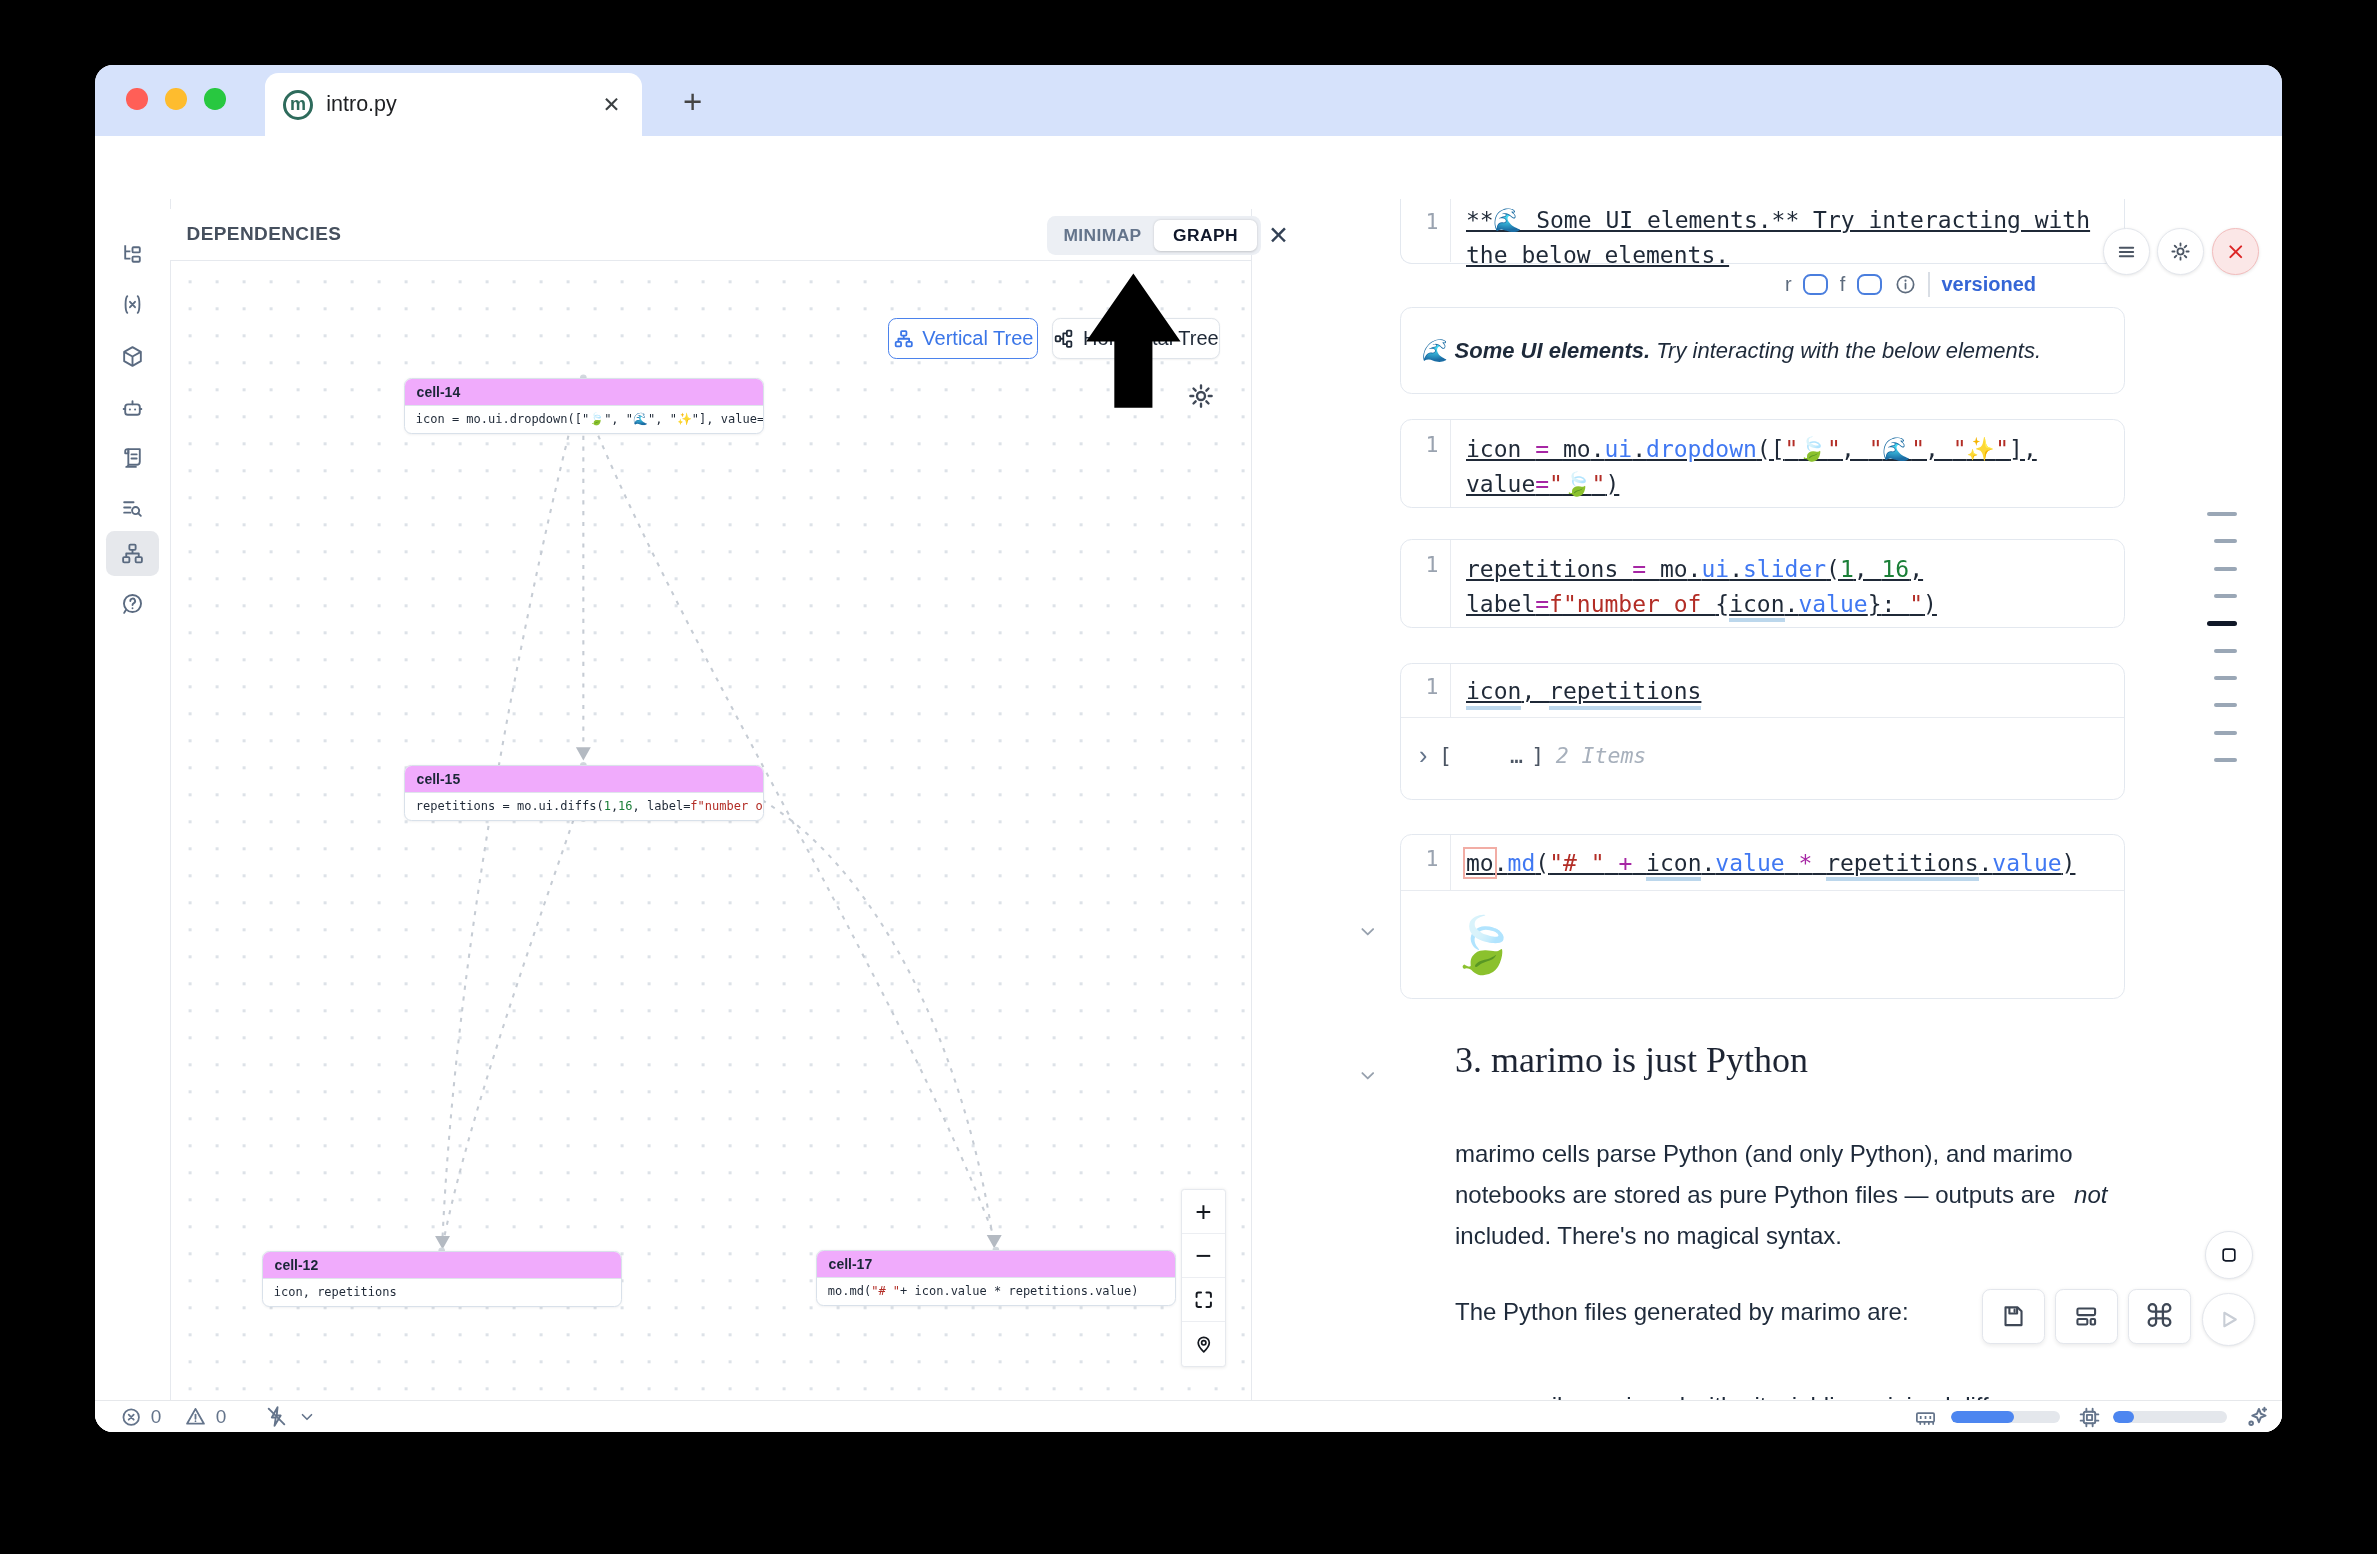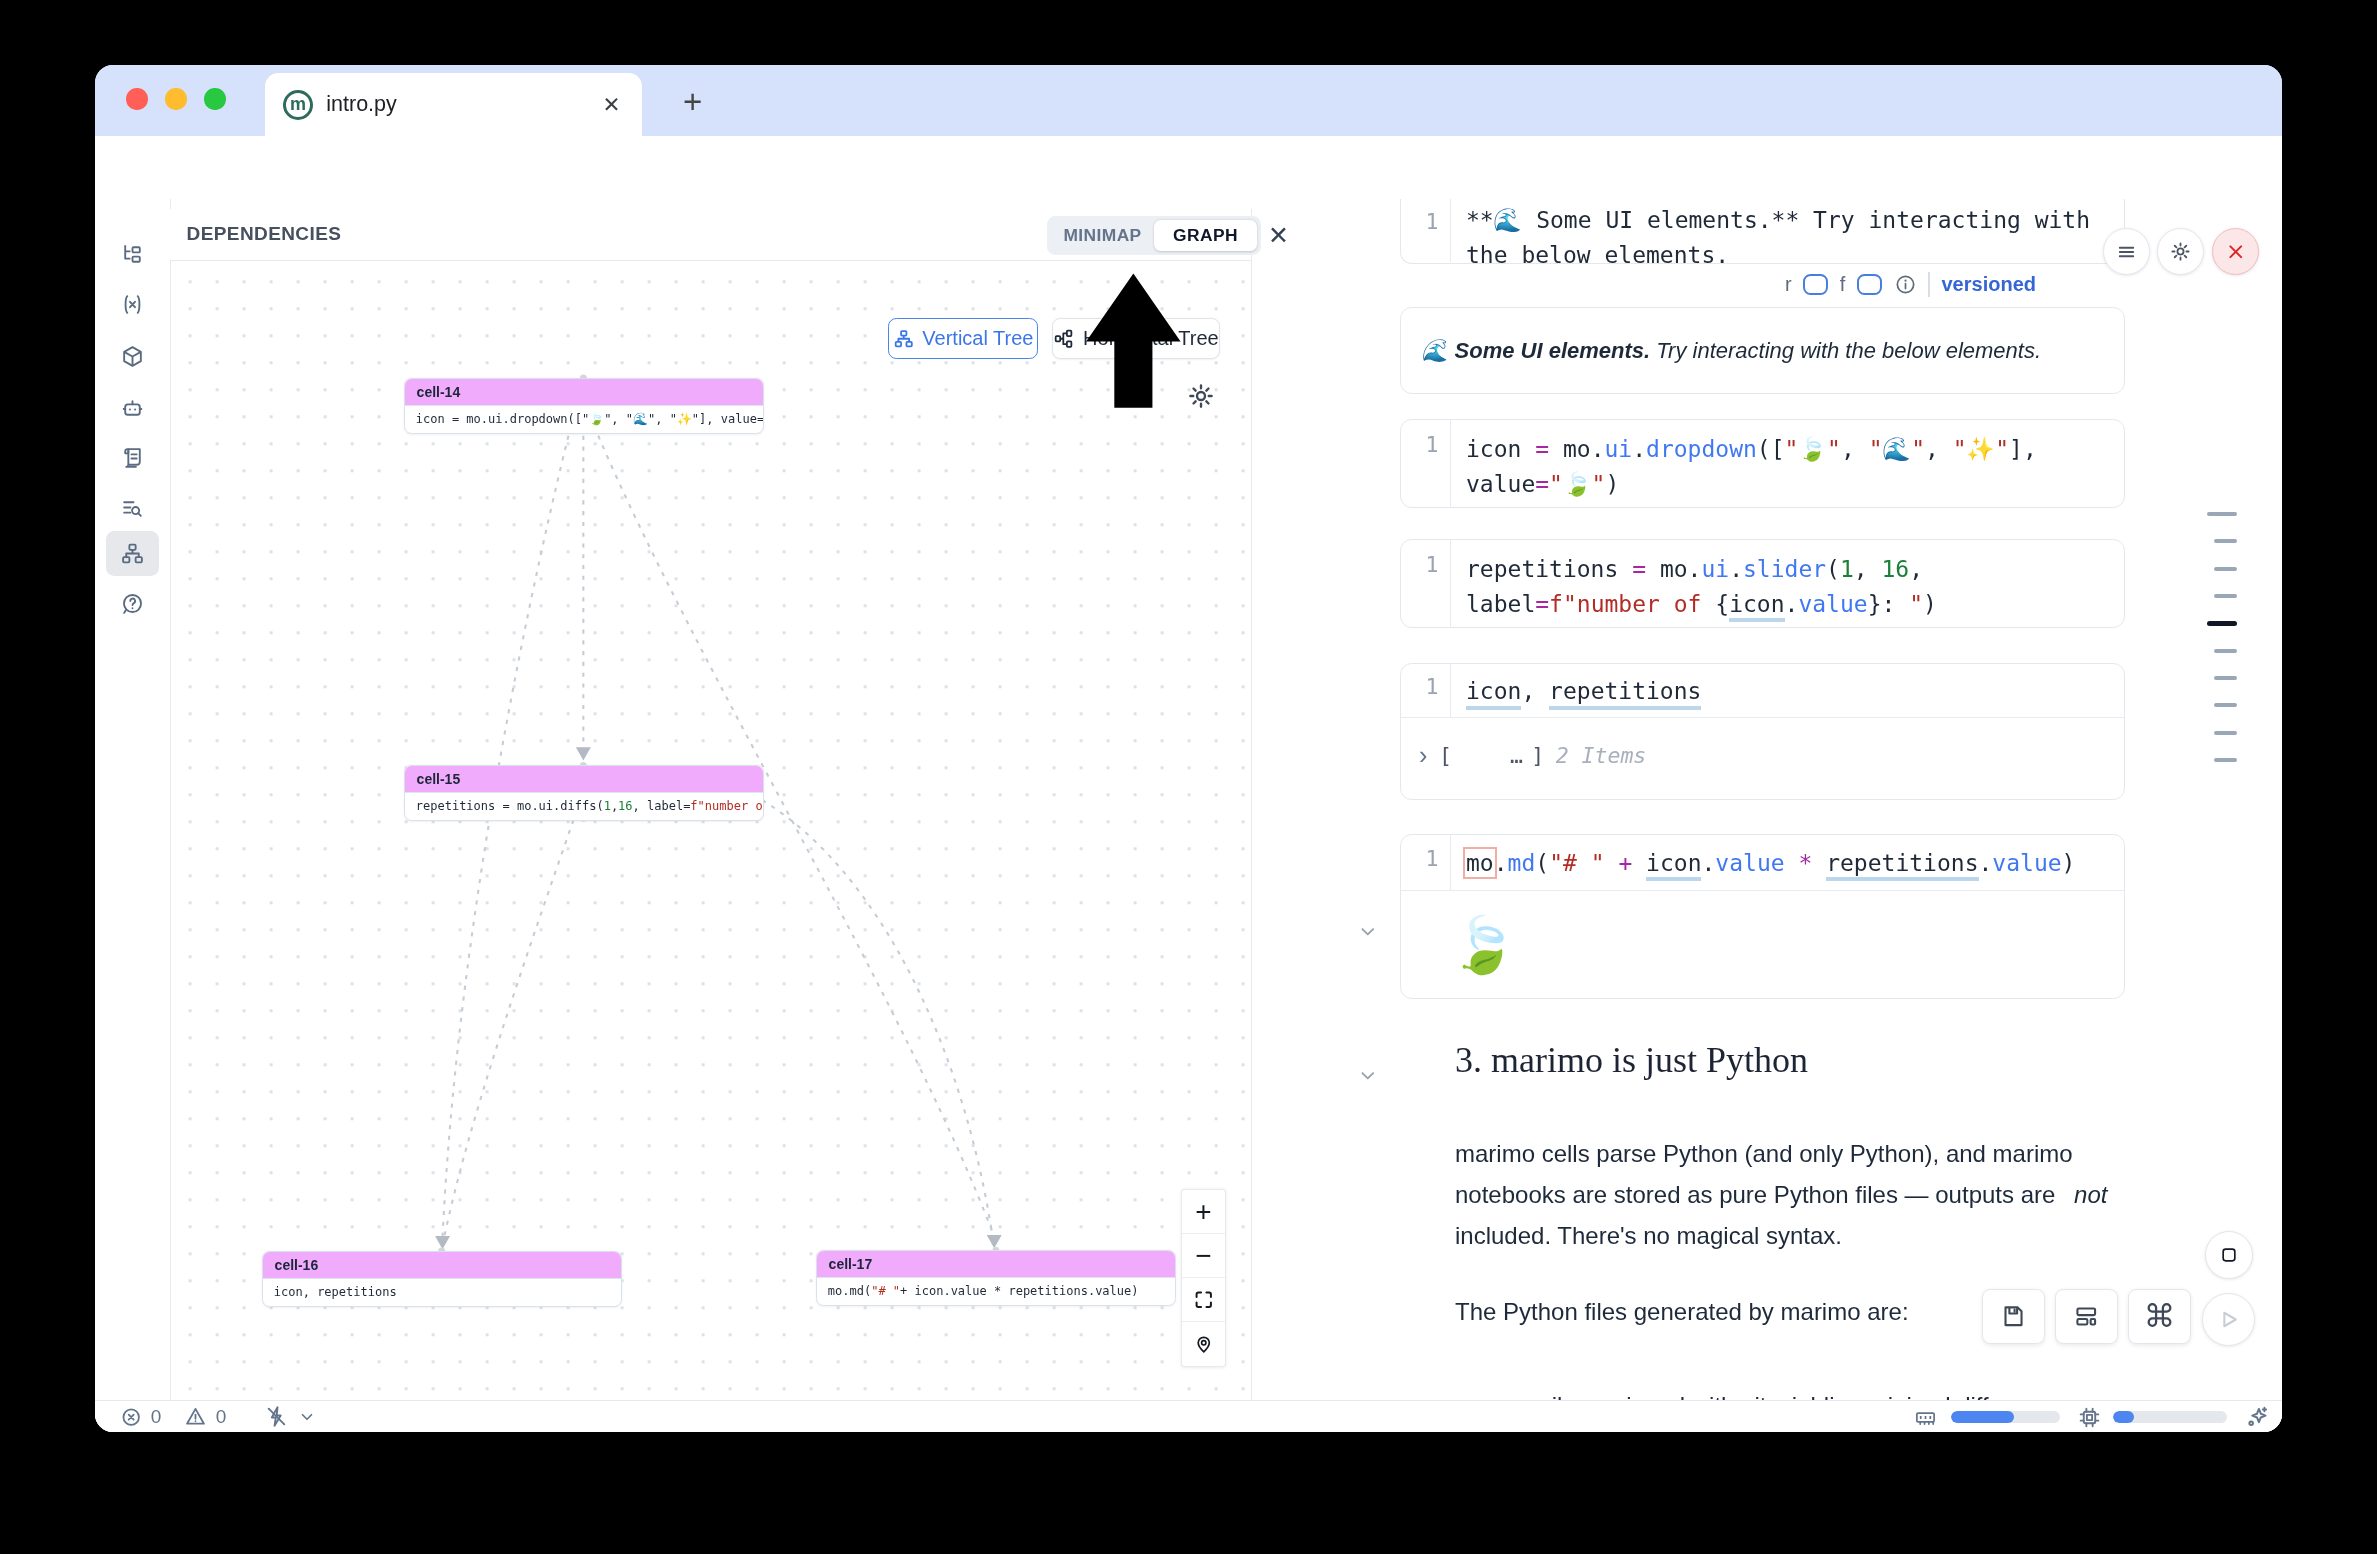--- a/index.html
+++ b/index.html
@@ -53,21 +53,21 @@
   .gnbody{height:26.5px;display:flex;align-items:center;padding:0 10.8px;font-family:"DejaVu Sans Mono",monospace;font-size:12px;color:#3a4656;white-space:nowrap;overflow:hidden;}
 
   .zctl{position:absolute;left:1011px;top:929px;width:43px;background:#fff;border:0.8px solid #e6e9ee;border-radius:3.3px;box-shadow:0 0.8px 3.3px rgba(0,0,0,.08);}
   .zbtn{width:43px;height:44px;display:flex;align-items:center;justify-content:center;border-bottom:0.8px solid #eceef2;color:#14181f;font-size:28px;box-sizing:border-box;}
   .zbtn:last-child{border-bottom:none;}
 
   
   .cellbox{position:absolute;left:1305px;width:725px;border:1.2px solid #e3e8ef;border-radius:11.6px;background:#fff;box-sizing:border-box;}
   .coderow{display:flex;}
   .gut{width:50px;border-right:0.8px solid #e8ebf0;display:flex;justify-content:flex-end;padding:0 11.6px 0 0;box-sizing:border-box;font-family:"DejaVu Sans Mono",monospace;font-size:21.5px;color:#9aa3b0;}
-  .codecol{padding:0 0 0 15px;font-family:"DejaVu Sans Mono",monospace;font-size:23px;color:#1f2937;}
+  .codecol{padding:0 0 0 15px;font-family:"DejaVu Sans Mono",monospace;font-size:23px;color:#1f2937;text-decoration:underline;}
   .cline{line-height:35px;white-space:pre;}
   .tk-d{color:#1f2937;}
   .tk-op{color:#a626a4;}
   .tk-fn{color:#4078f2;}
   .tk-num{color:#1a7f37;}
   .tk-str{color:#b32d26;}
   .tk-ul{color:#1f2937;border-bottom:4.1px solid #bcd7ec;padding-bottom:1.7px;}
   .tk-box{color:#1f2937;outline:2.1px solid #f2ada5;outline-offset:1.7px;}
   .divline{border-top:0.8px solid #e8ebf0;}
   .outrow{color:#8d98a6;}
@@ -297,21 +297,21 @@
           <div class="gnbody">
               <span class="tk-d">repetitions = mo.ui.diffs(</span>
               <span class="tk-num">1</span>
               <span class="tk-d">, </span>
               <span class="tk-num">16</span>
               <span class="tk-d">, label=</span>
               <span class="tk-str">f"number of </span>
             </div>
         </div>
         <div class="gnode" style="left:92px;top:991px;">
-          <div class="gnhead">cell-16</div>
+          <div class="gnhead">cell-12</div>
           <div class="gnbody">
               <span class="tk-d">icon, repetitions</span>
             </div>
         </div>
         <div class="gnode" style="left:646px;top:990px;">
           <div class="gnhead">cell-17</div>
           <div class="gnbody">
               <span class="tk-d">mo.md(</span>
               <span class="tk-str">"# "</span>
               <span class="tk-d"> + icon.value * repetitions.value)</span>

